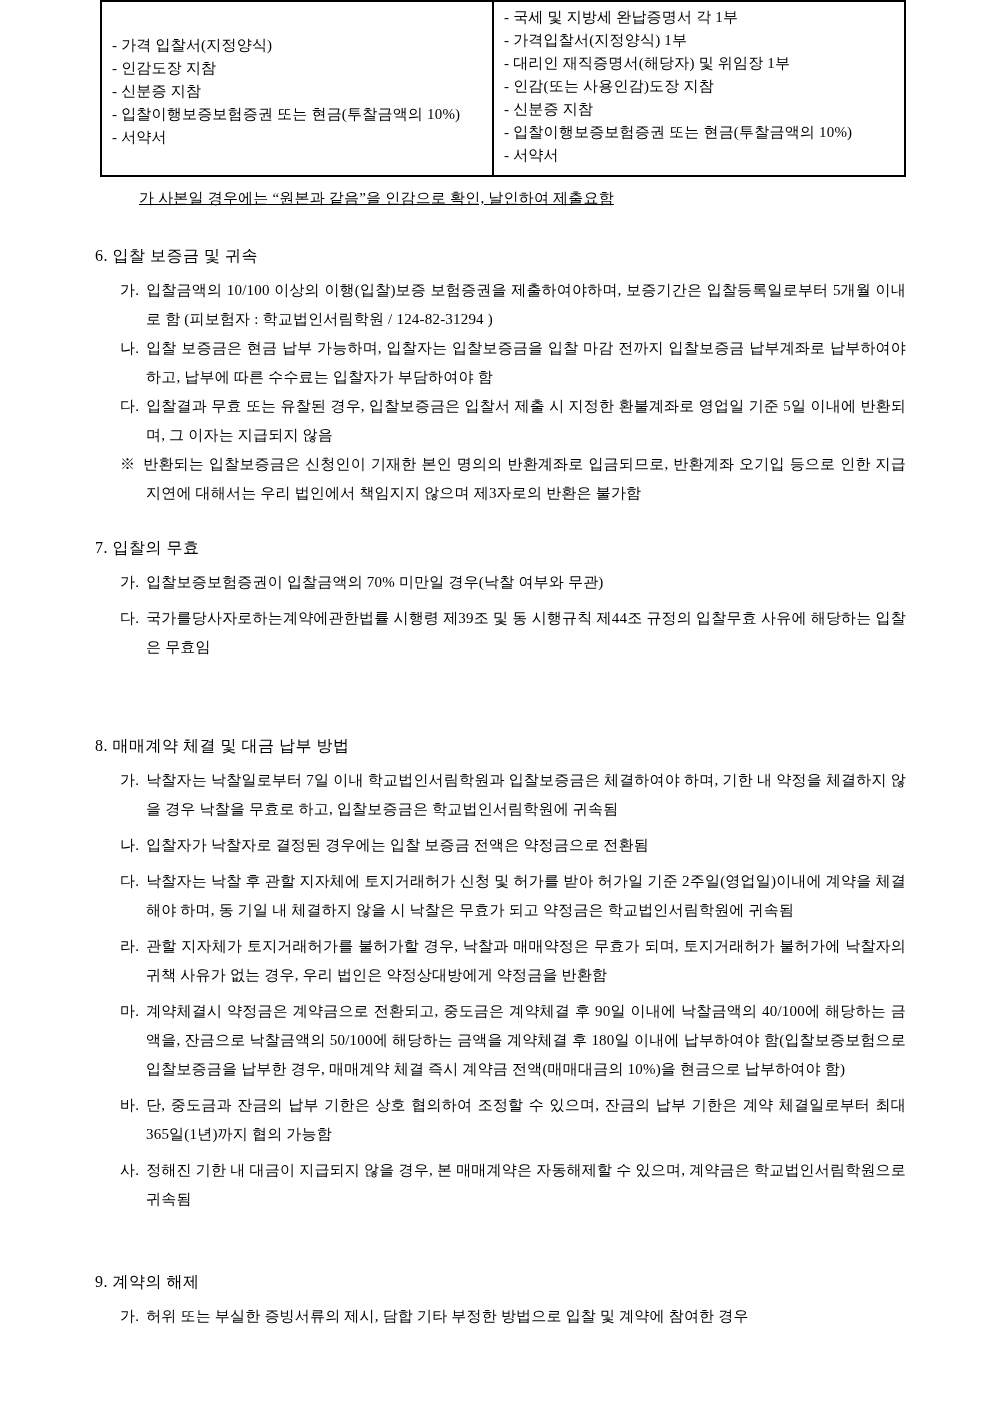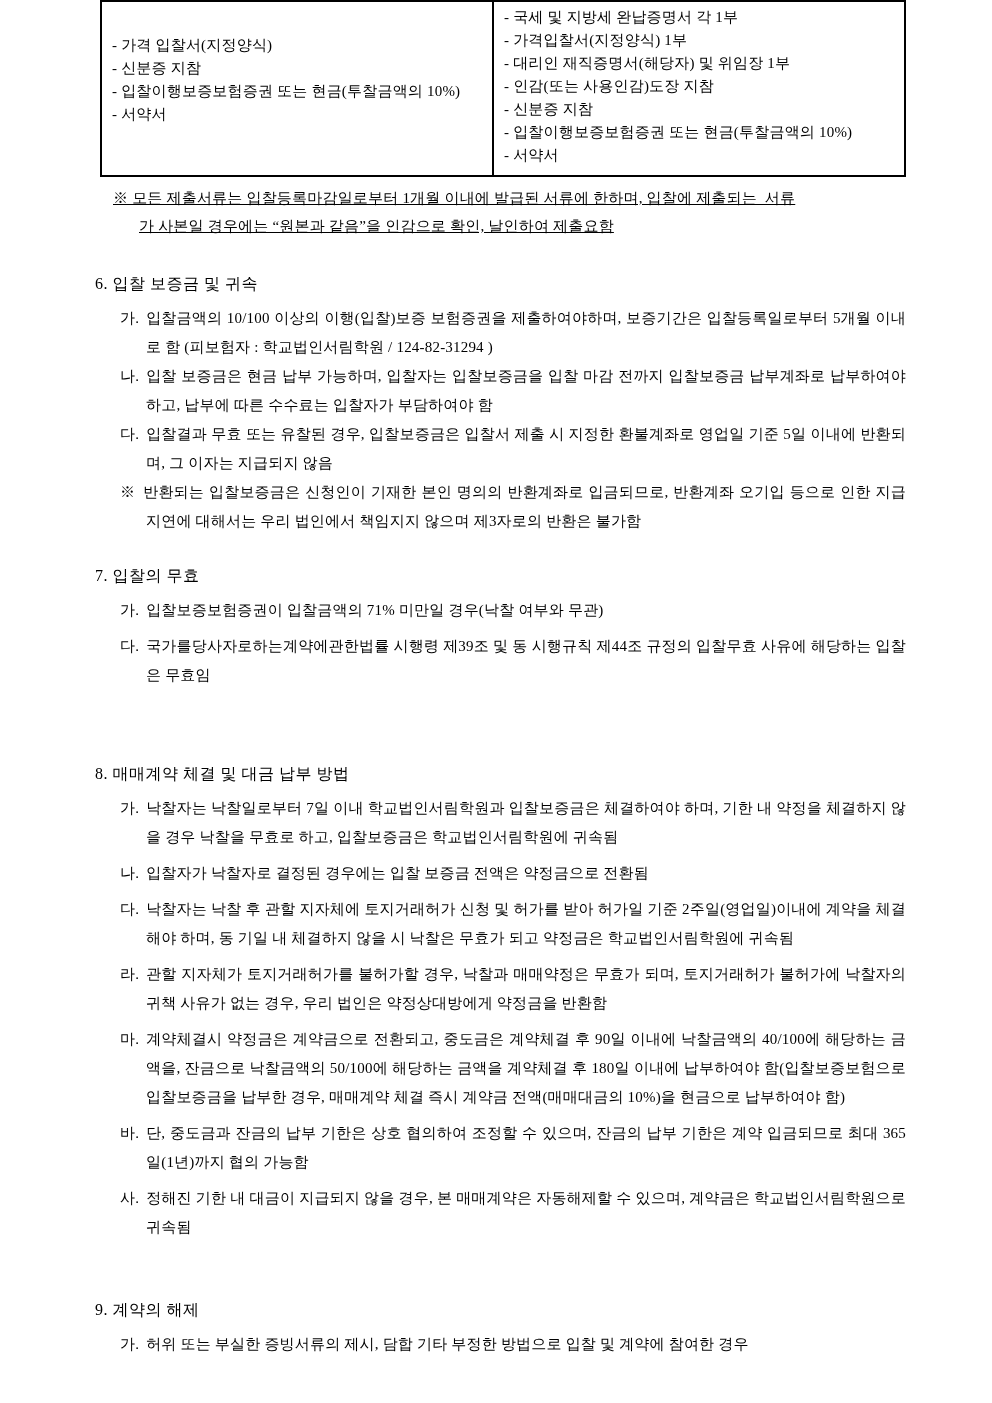--- a/index.html
+++ b/index.html
@@ -86,67 +86,67 @@
   .sec-9 { margin-top: 58px; }
 </style>
 </head>
 <body>
 
 <div class="page">
 
   <div class="doc-table">
     <div class="doc-cell left">
       <div class="doc-line">- 가격 입찰서(지정양식)</div>
+      <div class="doc-line">- 인감도장 지참</div>
       <div class="doc-line">- 신분증 지참</div>
       <div class="doc-line">- 입찰이행보증보험증권 또는 현금(투찰금액의 10%)</div>
       <div class="doc-line">- 서약서</div>
     </div>
     <div class="doc-cell right">
       <div class="doc-line">- 국세 및 지방세 완납증명서 각 1부</div>
       <div class="doc-line">- 가격입찰서(지정양식) 1부</div>
       <div class="doc-line">- 대리인 재직증명서(해당자) 및 위임장 1부</div>
       <div class="doc-line">- 인감(또는 사용인감)도장 지참</div>
       <div class="doc-line">- 신분증 지참</div>
       <div class="doc-line">- 입찰이행보증보험증권 또는 현금(투찰금액의 10%)</div>
       <div class="doc-line">- 서약서</div>
     </div>
   </div>
 
   <div class="table-note">
-    <div class="note-line">※ 모든 제출서류는 입찰등록마감일로부터 1개월 이내에 발급된 서류에 한하며, 입찰에 제출되는  서류</div>
     <div class="note-line cont">가 사본일 경우에는 “원본과 같음”을 인감으로 확인, 날인하여 제출요함</div>
   </div>
 
   <div class="section sec-6">
     <div class="section-heading">6. 입찰 보증금 및 귀속</div>
     <div class="items">
       <div class="item"><span class="marker">가.</span><span>입찰금액의 10/100 이상의 이행(입찰)보증 보험증권을 제출하여야하며, 보증기간은 입찰등록일로부터 5개월 이내로 함 (피보험자 : 학교법인서림학원 / 124-82-31294 )</span></div>
       <div class="item"><span class="marker">나.</span><span>입찰 보증금은 현금 납부 가능하며, 입찰자는 입찰보증금을 입찰 마감 전까지 입찰보증금 납부계좌로 납부하여야 하고, 납부에 따른 수수료는 입찰자가 부담하여야 함</span></div>
       <div class="item"><span class="marker">다.</span><span>입찰결과 무효 또는 유찰된 경우, 입찰보증금은 입찰서 제출 시 지정한 환불계좌로 영업일 기준 5일 이내에 반환되며, 그 이자는 지급되지 않음</span></div>
       <div class="item"><span class="marker">※</span><span>반환되는 입찰보증금은 신청인이 기재한 본인 명의의 반환계좌로 입금되므로, 반환계좌 오기입 등으로 인한 지급 지연에 대해서는 우리 법인에서 책임지지 않으며 제3자로의 반환은 불가함</span></div>
     </div>
   </div>
 
   <div class="section sec-7 spaced">
     <div class="section-heading">7. 입찰의 무효</div>
     <div class="items">
-      <div class="item"><span class="marker">가.</span><span>입찰보증보험증권이 입찰금액의 71% 미만일 경우(낙찰 여부와 무관)</span></div>
+      <div class="item"><span class="marker">가.</span><span>입찰보증보험증권이 입찰금액의 70% 미만일 경우(낙찰 여부와 무관)</span></div>
       <div class="item"><span class="marker">다.</span><span>국가를당사자로하는계약에관한법률 시행령 제39조 및 동 시행규칙 제44조 규정의 입찰무효 사유에 해당하는 입찰은 무효임</span></div>
     </div>
   </div>
 
   <div class="section sec-8 spaced">
     <div class="section-heading">8. 매매계약 체결 및 대금 납부 방법</div>
     <div class="items">
       <div class="item"><span class="marker">가.</span><span>낙찰자는 낙찰일로부터 7일 이내 학교법인서림학원과 입찰보증금은 체결하여야 하며, 기한 내 약정을 체결하지 않을 경우 낙찰을 무효로 하고, 입찰보증금은 학교법인서림학원에 귀속됨</span></div>
       <div class="item"><span class="marker">나.</span><span>입찰자가 낙찰자로 결정된 경우에는 입찰 보증금 전액은 약정금으로 전환됨</span></div>
       <div class="item"><span class="marker">다.</span><span>낙찰자는 낙찰 후 관할 지자체에 토지거래허가 신청 및 허가를 받아 허가일 기준 2주일(영업일)이내에 계약을 체결해야 하며, 동 기일 내 체결하지 않을 시 낙찰은 무효가 되고 약정금은 학교법인서림학원에 귀속됨</span></div>
       <div class="item"><span class="marker">라.</span><span>관할 지자체가 토지거래허가를 불허가할 경우, 낙찰과 매매약정은 무효가 되며, 토지거래허가 불허가에 낙찰자의 귀책 사유가 없는 경우, 우리 법인은 약정상대방에게 약정금을 반환함</span></div>
       <div class="item"><span class="marker">마.</span><span>계약체결시 약정금은 계약금으로 전환되고, 중도금은 계약체결 후 90일 이내에 낙찰금액의 40/100에 해당하는 금액을, 잔금으로 낙찰금액의 50/100에 해당하는 금액을 계약체결 후 180일 이내에 납부하여야 함(입찰보증보험으로 입찰보증금을 납부한 경우, 매매계약 체결 즉시 계약금 전액(매매대금의 10%)을 현금으로 납부하여야 함)</span></div>
-      <div class="item"><span class="marker">바.</span><span>단, 중도금과 잔금의 납부 기한은 상호 협의하여 조정할 수 있으며, 잔금의 납부 기한은 계약 입금되므로 최대 365일(1년)까지 협의 가능함</span></div>
+      <div class="item"><span class="marker">바.</span><span>단, 중도금과 잔금의 납부 기한은 상호 협의하여 조정할 수 있으며, 잔금의 납부 기한은 계약 체결일로부터 최대 365일(1년)까지 협의 가능함</span></div>
       <div class="item"><span class="marker">사.</span><span>정해진 기한 내 대금이 지급되지 않을 경우, 본 매매계약은 자동해제할 수 있으며, 계약금은 학교법인서림학원으로 귀속됨</span></div>
     </div>
   </div>
 
   <div class="section sec-9 spaced">
     <div class="section-heading">9. 계약의 해제</div>
     <div class="items">
       <div class="item"><span class="marker">가.</span><span>허위 또는 부실한 증빙서류의 제시, 담합 기타 부정한 방법으로 입찰 및 계약에 참여한 경우</span></div>
 
     </div>

